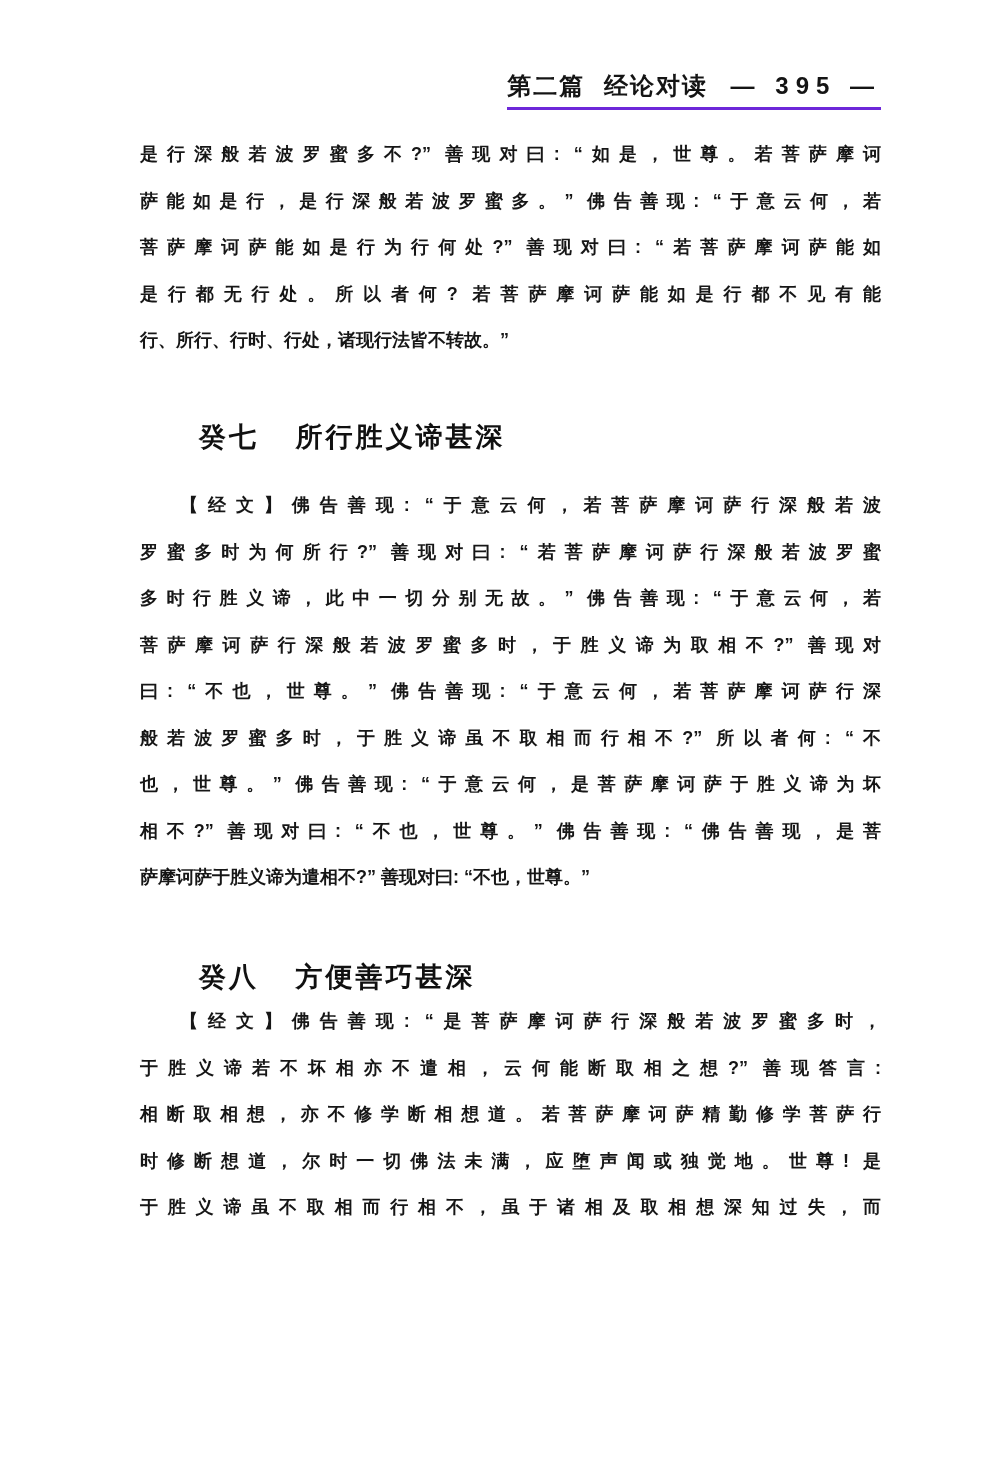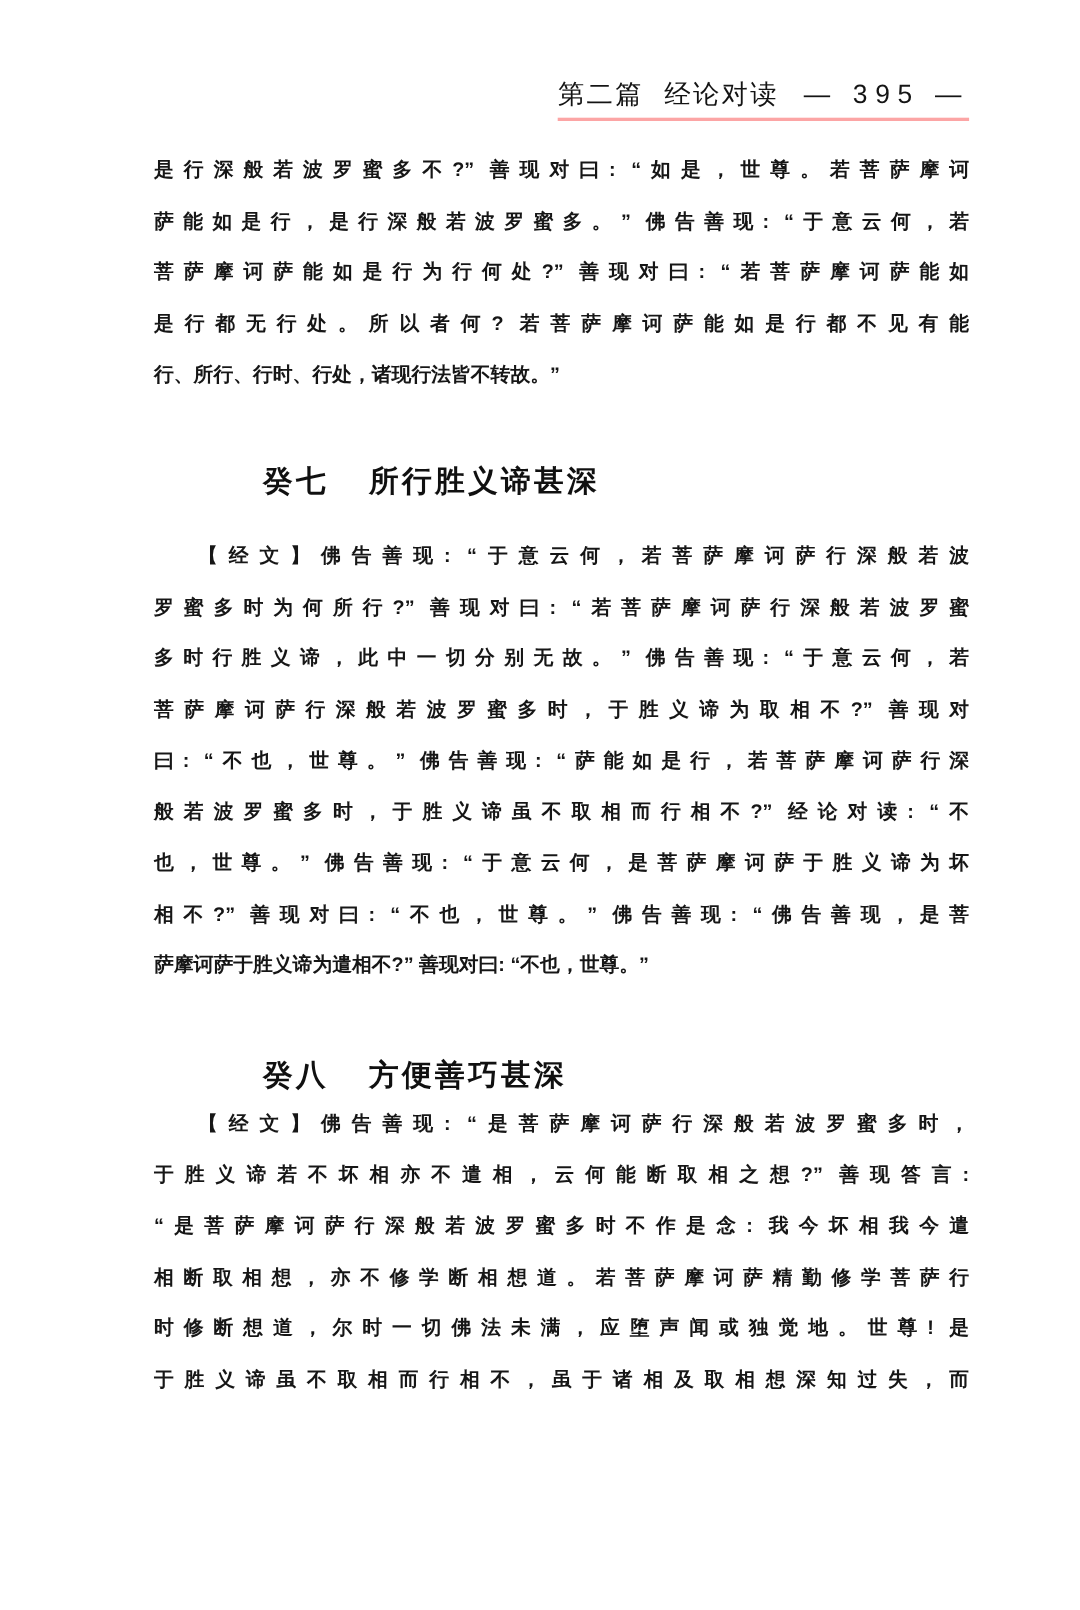--- a/index.html
+++ b/index.html
@@ -13,24 +13,24 @@
     overflow: hidden;
   }
   .page { position: absolute; inset: 0; background: #ffffff; }
 
   
   .page-header {
     position: absolute;
     top: 70px;
     right: 101px;
     font-size: 24px;
-    font-weight: normal;
+    font-weight: bold;
     letter-spacing: 2px;
     padding-bottom: 5px;
-    border-bottom: 3px solid #fca5a5;
+    border-bottom: 3px solid #6d28d9;
     white-space: nowrap;
   }
   .ph-chapter { margin-left: 10px; }
   .ph-page { margin-left: 14px; letter-spacing: 7px; }
 
   
   .para {
     position: absolute;
     left: 140px;
     width: 741px;
@@ -50,21 +50,20 @@
 
   
   .sect-heading {
     position: absolute;
     left: 199px;
     font-size: 27px;
     font-weight: bold;
     letter-spacing: 3px;
     color: #101010;
     white-space: nowrap;
-    margin-left: 40px;
   }
   #heading7 { top: 419px; }
   #heading8 { top: 959px; }
   .h-title { margin-left: 26px; }
 </style>
 </head>
 <body>
 
 <div class="page">
 
@@ -85,34 +84,33 @@
   <div class="sect-heading" id="heading7">
     <span class="h-num">癸七</span>
     <span class="h-title">所行胜义谛甚深</span>
   </div>
 
   <div class="para" id="para-sutra7">
     <div class="tl j indent">【经文】佛告善现: “于意云何，若菩萨摩诃萨行深般若波</div>
     <div class="tl j">罗蜜多时为何所行?” 善现对曰: “若菩萨摩诃萨行深般若波罗蜜</div>
     <div class="tl j">多时行胜义谛，此中一切分别无故。” 佛告善现: “于意云何，若</div>
     <div class="tl j">菩萨摩诃萨行深般若波罗蜜多时，于胜义谛为取相不?” 善现对</div>
-    <div class="tl j">曰: “不也，世尊。” 佛告善现: “萨能如是行，若菩萨摩诃萨行深</div>
-    <div class="tl j">般若波罗蜜多时，于胜义谛虽不取相而行相不?” 经论对读: “不</div>
+    <div class="tl j">曰: “不也，世尊。” 佛告善现: “于意云何，若菩萨摩诃萨行深</div>
+    <div class="tl j">般若波罗蜜多时，于胜义谛虽不取相而行相不?” 所以者何: “不</div>
     <div class="tl j">也，世尊。” 佛告善现: “于意云何，是菩萨摩诃萨于胜义谛为坏</div>
     <div class="tl j">相不?” 善现对曰: “不也，世尊。” 佛告善现: “佛告善现，是菩</div>
     <div class="tl last">萨摩诃萨于胜义谛为遣相不?” 善现对曰: “不也，世尊。”</div>
   </div>
 
   <div class="sect-heading" id="heading8">
     <span class="h-num">癸八</span>
     <span class="h-title">方便善巧甚深</span>
   </div>
 
   <div class="para" id="para-sutra8">
     <div class="tl j indent">【经文】佛告善现: “是菩萨摩诃萨行深般若波罗蜜多时，</div>
     <div class="tl j">于胜义谛若不坏相亦不遣相，云何能断取相之想?” 善现答言:</div>
-    <div class="tl j">“是菩萨摩诃萨行深般若波罗蜜多时不作是念: 我今坏相我今遣</div>
     <div class="tl j">相断取相想，亦不修学断相想道。若菩萨摩诃萨精勤修学菩萨行</div>
     <div class="tl j">时修断想道，尔时一切佛法未满，应堕声闻或独觉地。世尊! 是</div>
     <div class="tl j">于胜义谛虽不取相而行相不，虽于诸相及取相想深知过失，而</div>
   </div>
 
 </div>
 
 </body></html>

